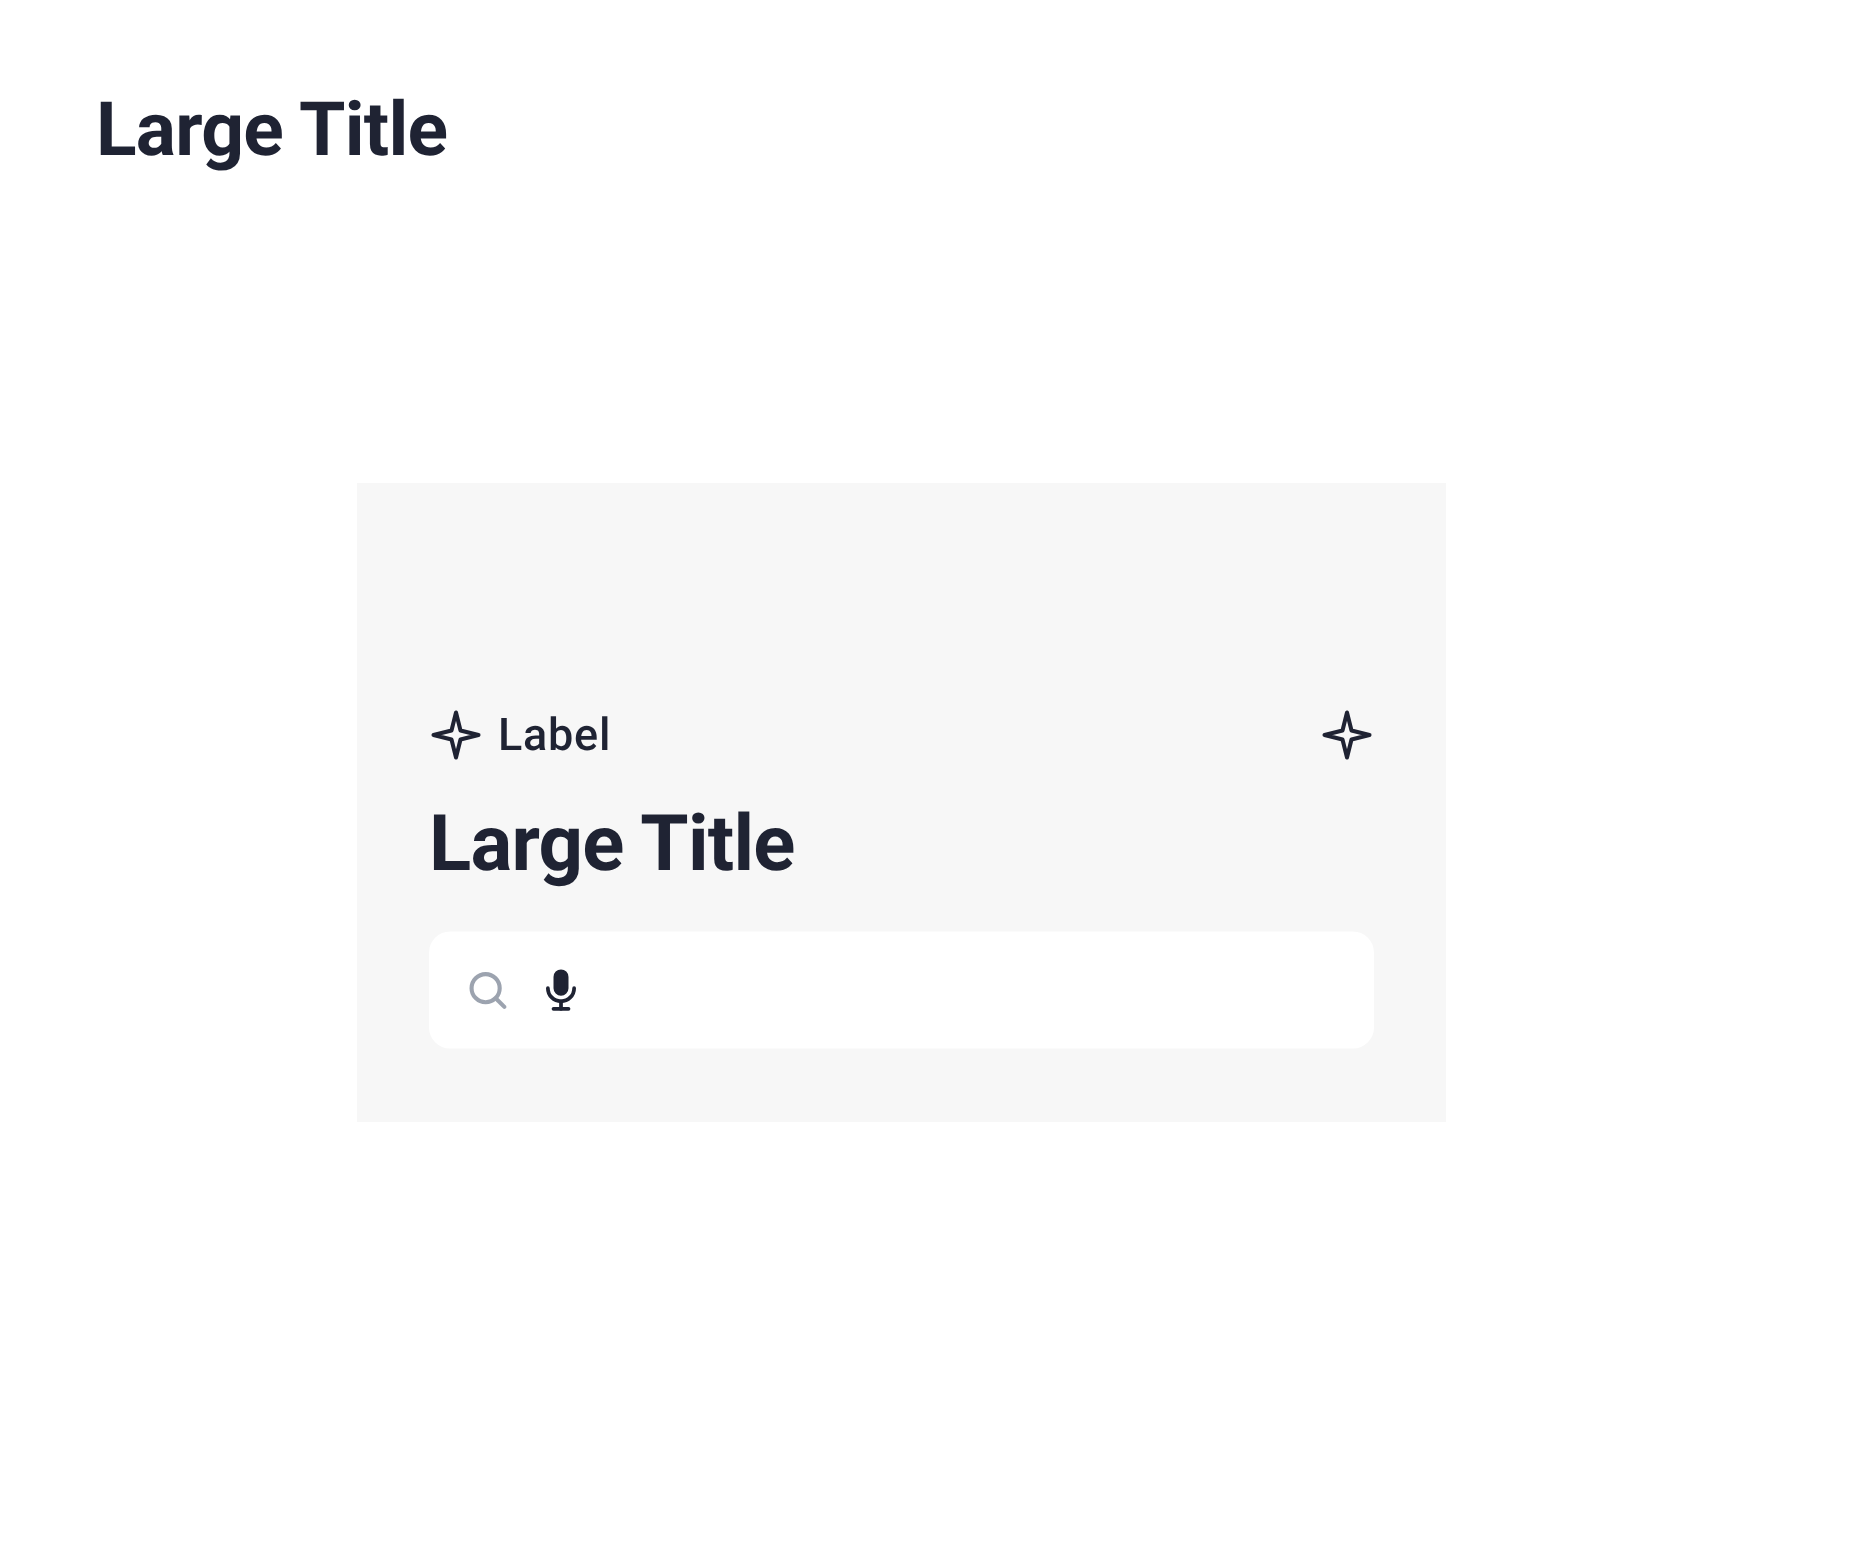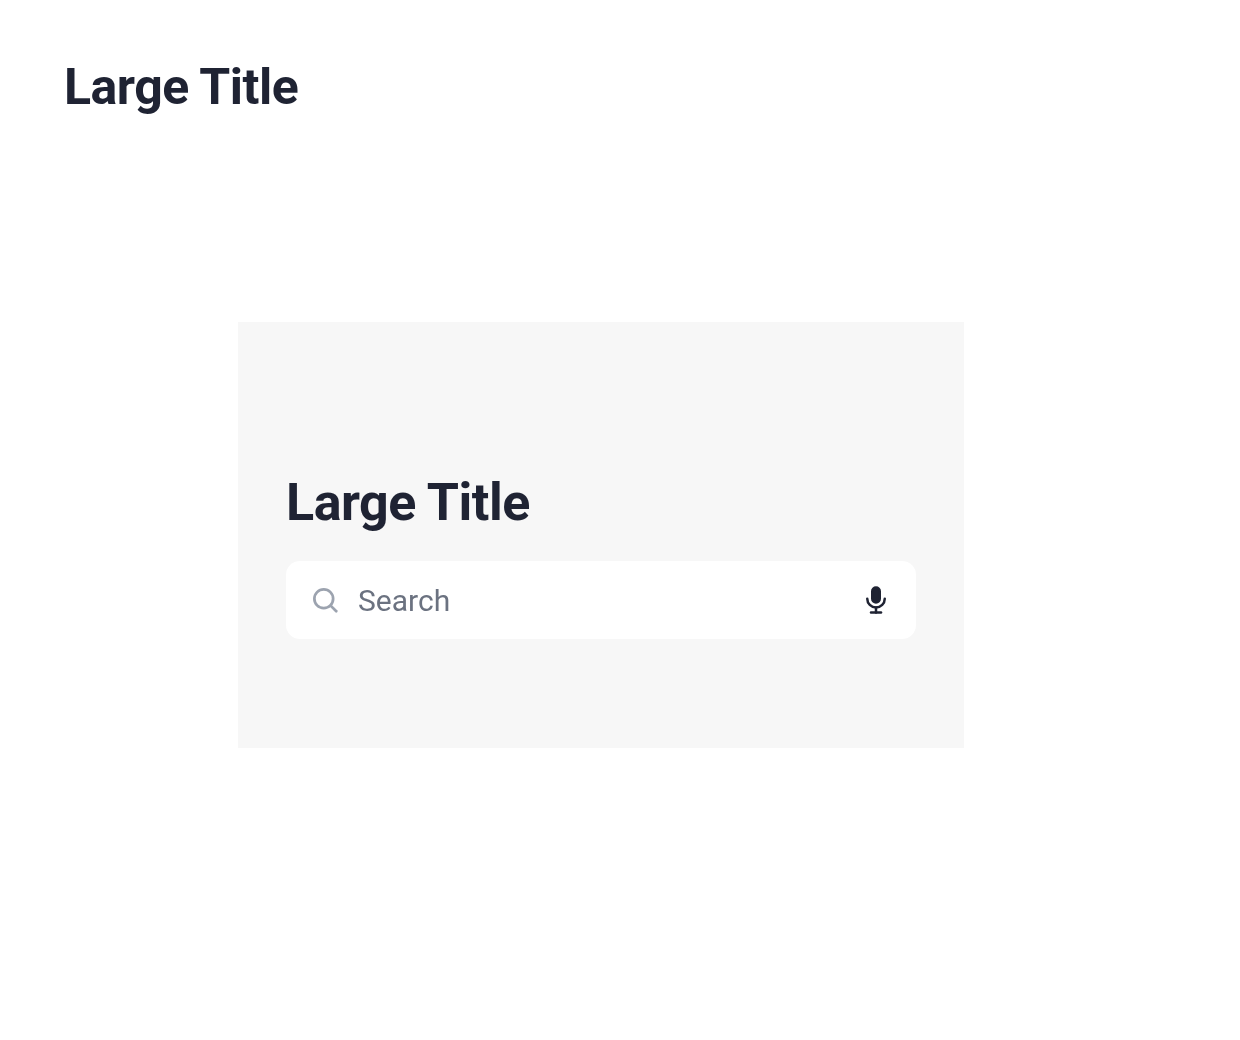--- a/index.html
+++ b/index.html
@@ -131,31 +131,45 @@
       width: 30px;
       height: 30px;
     }
   </style>
 </head>
 <body>
 
 <h1 class="page-title">Large Title</h1>
 
 <div class="card">
+  <div class="label-row">
+    <div class="label-left">
+      <span class="sparkle-icon">
+        <svg viewBox="0 0 24 24" fill="none" stroke="#1f2333" stroke-width="1.8" stroke-linejoin="round">
+          <path d="M12 2 L14 10 L22 12 L14 14 L12 22 L10 14 L2 12 L10 10 Z"></path>
+        </svg>
+      </span>
+      <span class="label-text">Label</span>
+    </div>
+    <span class="sparkle-icon">
+      <svg viewBox="0 0 24 24" fill="none" stroke="#1f2333" stroke-width="1.8" stroke-linejoin="round">
+        <path d="M12 2 L14 10 L22 12 L14 14 L12 22 L10 14 L2 12 L10 10 Z"></path>
+      </svg>
+    </span>
+  </div>
 
   <h2 class="card-title">Large Title</h2>
 
   <div class="search-bar">
     <span class="search-icon">
       <svg viewBox="0 0 24 24" fill="none" stroke="#9ca3af" stroke-width="2.2" stroke-linecap="round">
         <circle cx="11" cy="11" r="7.5"></circle>
         <line x1="21" y1="21" x2="16.5" y2="16.5"></line>
       </svg>
     </span>
-    <input type="text" class="search-input" placeholder="Search" style="">
     <span class="mic-icon">
       <svg viewBox="0 0 24 24" fill="none" stroke="#1f2333" stroke-width="2" stroke-linecap="round" stroke-linejoin="round">
         <rect x="9" y="2" width="6" height="12" rx="3" fill="#1f2333"></rect>
         <path d="M5 11 a7 7 0 0 0 14 0" fill="none"></path>
         <line x1="12" y1="18" x2="12" y2="22"></line>
         <line x1="8" y1="22" x2="16" y2="22"></line>
       </svg>
     </span>
   </div>
 </div>

